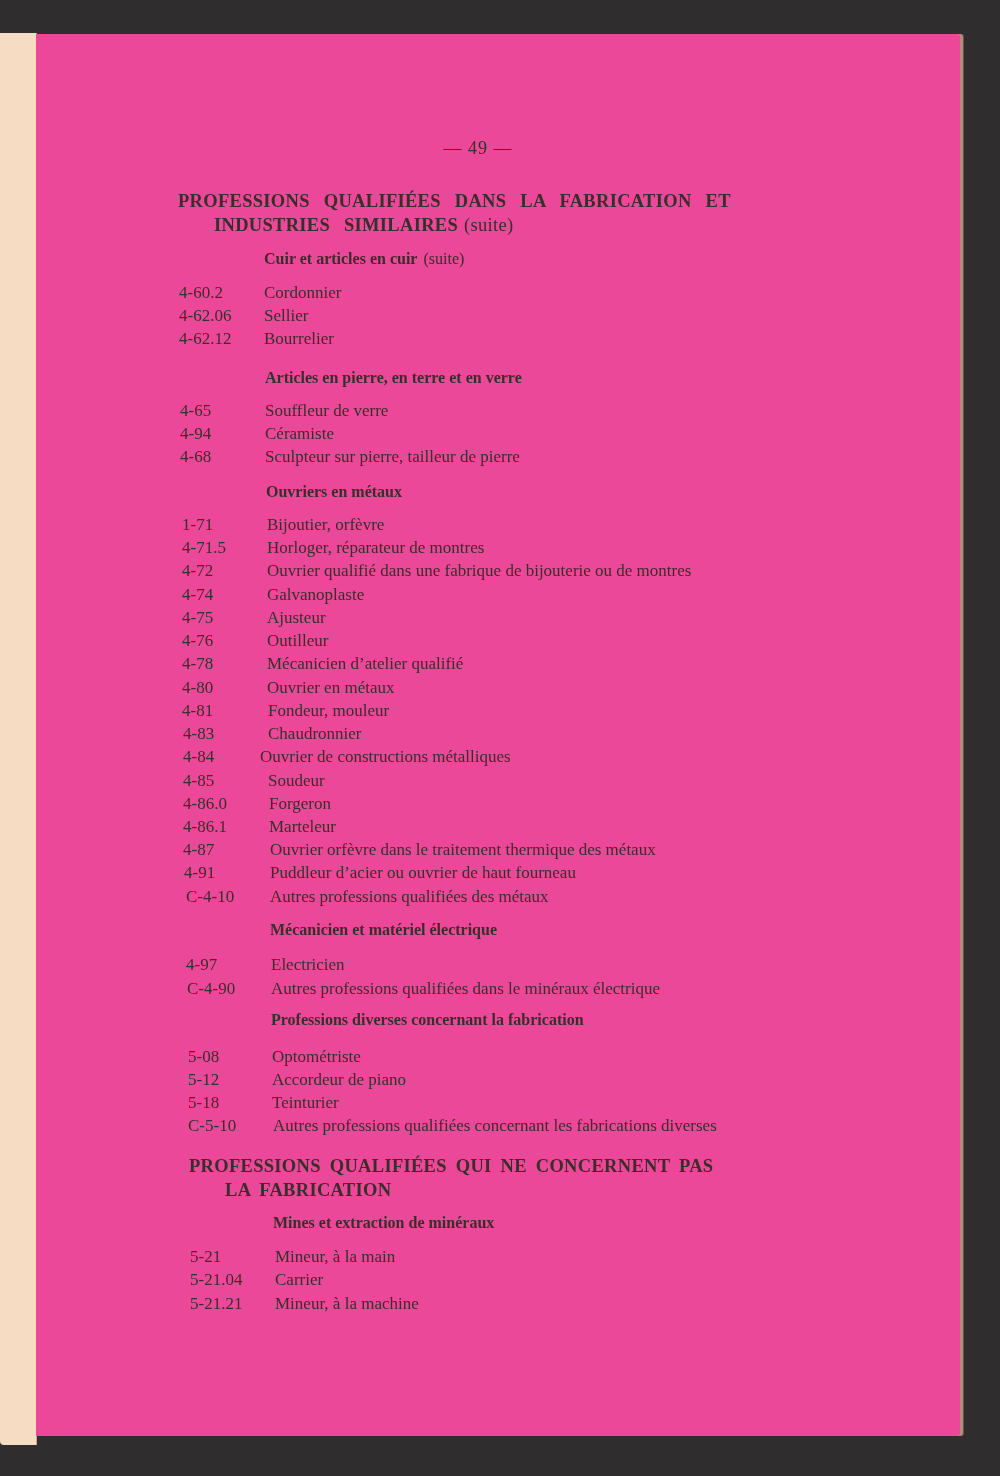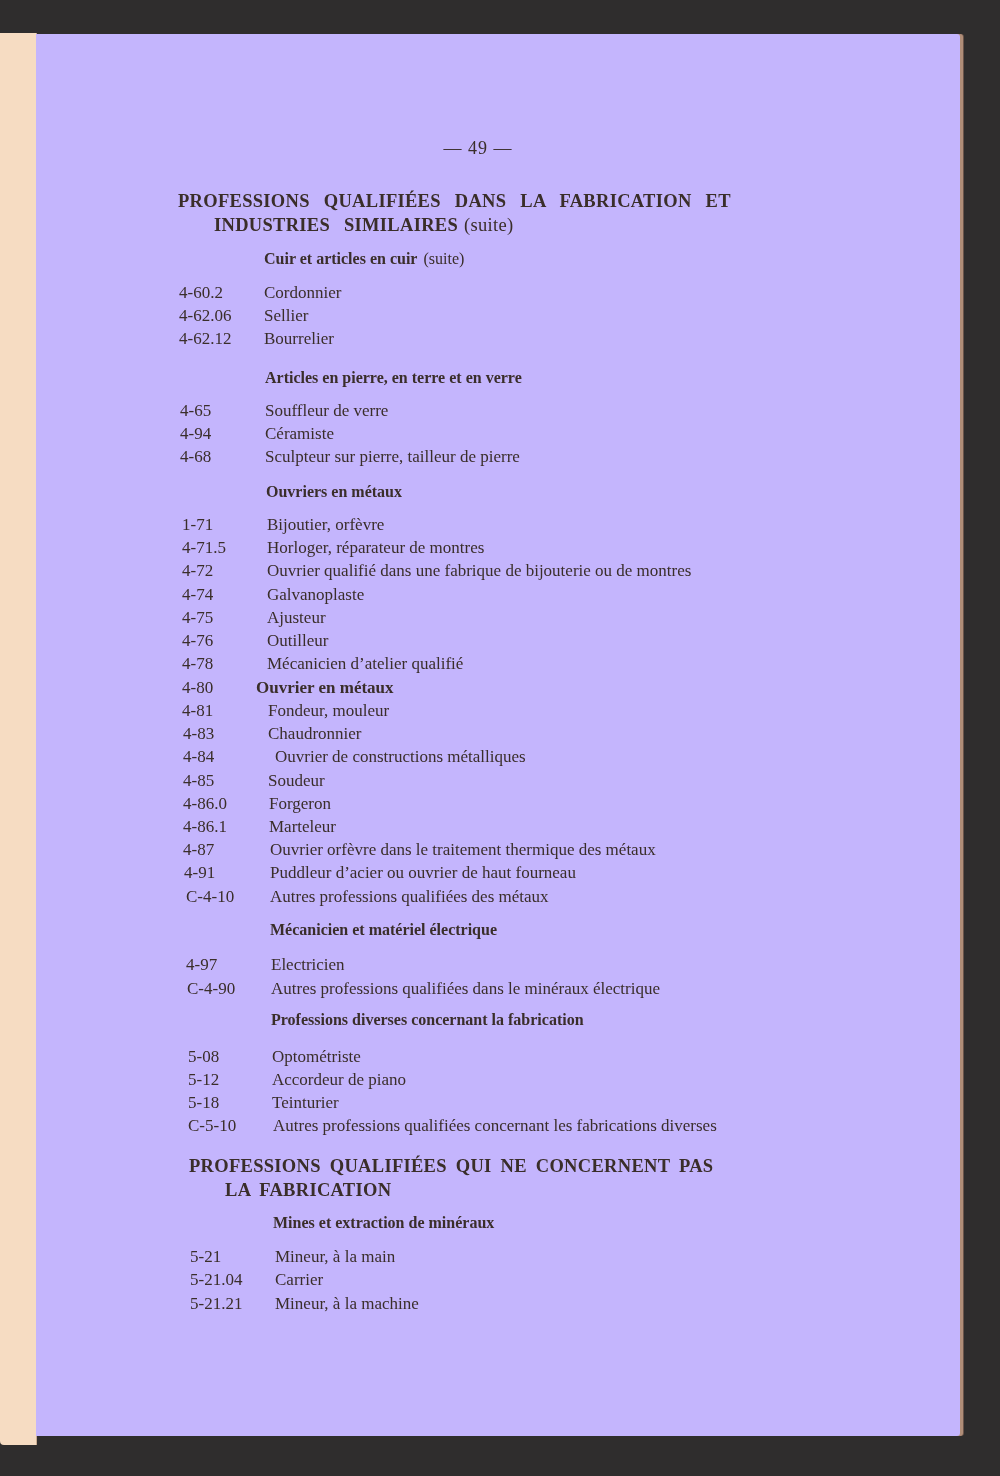--- a/index.html
+++ b/index.html
@@ -10,21 +10,21 @@
     color:#3a2e2a;
   }
   .prev-page {
     position:absolute; left:0; top:33px; width:36px; height:1412px;
     background:#f6dcc2;
     border-right:1px solid #c9ab90;
     border-bottom-left-radius:4px;
   }
   .page {
     position:absolute; left:36px; top:34px; width:924px; height:1402px;
-    background:#c4b5fd;
+    background:#ec4899;
     box-shadow: 3px 0 0 #b08d78, 4px 0 0 #6a544a;
     border-top-right-radius:3px;
     border-bottom-right-radius:3px;
   }
   .page-number {
     position:absolute; left:0; width:100%; top:104px;
     text-align:center; font-size:18px; letter-spacing:1px;
     padding-left:-40px;
   }
   .pn-inner { position:relative; left:-20px; }
@@ -111,33 +111,33 @@
   <div class="entry" style="left:146px; top:597px;">
       <span class="code">4-76</span>
       <span class="label" style="left:85px;">Outilleur</span>
     </div>
   <div class="entry" style="left:146px; top:620px;">
       <span class="code">4-78</span>
       <span class="label" style="left:85px;">Mécanicien d’atelier qualifié</span>
     </div>
   <div class="entry" style="left:146px; top:644px;">
       <span class="code">4-80</span>
-      <span class="label" style="left:74px;font-weight:bold;">Ouvrier en métaux</span>
+      <span class="label" style="left:85px;">Ouvrier en métaux</span>
     </div>
   <div class="entry" style="left:146px; top:667px;">
       <span class="code">4-81</span>
       <span class="label" style="left:86px;">Fondeur, mouleur</span>
     </div>
   <div class="entry" style="left:147px; top:690px;">
       <span class="code">4-83</span>
       <span class="label" style="left:85px;">Chaudronnier</span>
     </div>
   <div class="entry" style="left:147px; top:713px;">
       <span class="code">4-84</span>
-      <span class="label" style="left:92px;">Ouvrier de constructions métalliques</span>
+      <span class="label" style="left:77px;">Ouvrier de constructions métalliques</span>
     </div>
   <div class="entry" style="left:147px; top:737px;">
       <span class="code">4-85</span>
       <span class="label" style="left:85px;text-align:center;">Soudeur</span>
     </div>
   <div class="entry" style="left:147px; top:760px;">
       <span class="code">4-86.0</span>
       <span class="label" style="left:86px;">Forgeron</span>
     </div>
   <div class="entry" style="left:147px; top:783px;">

